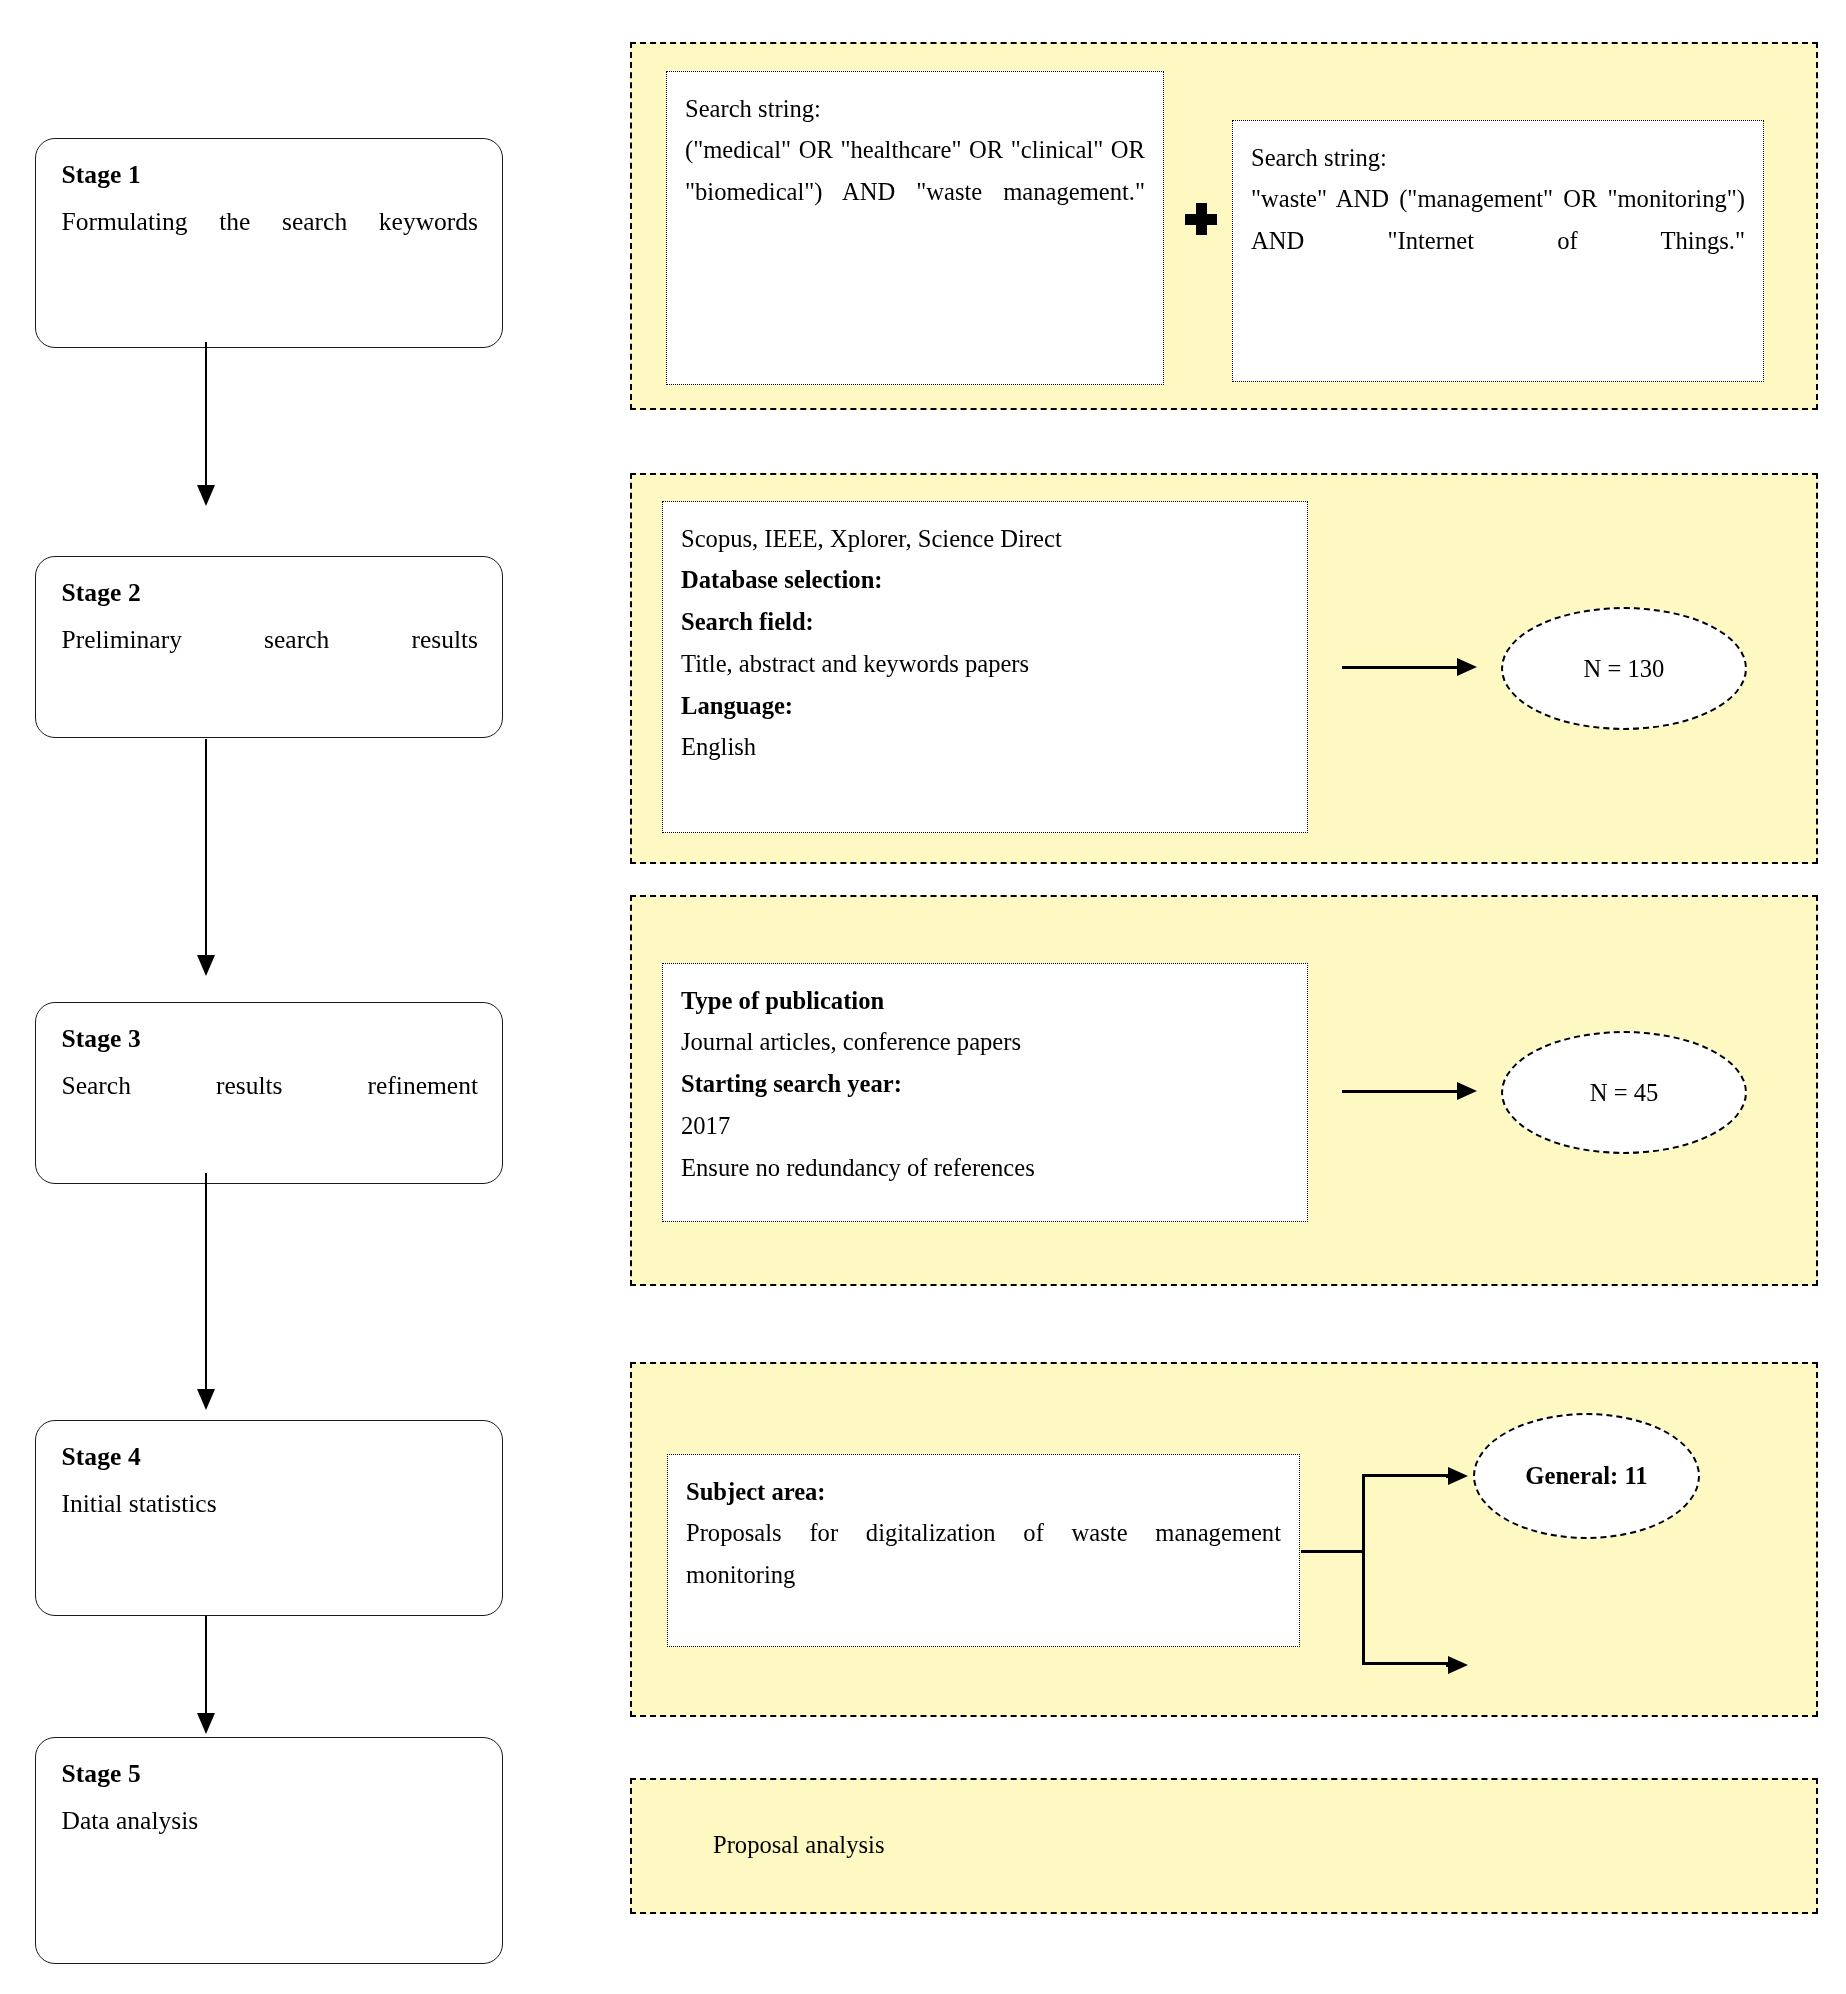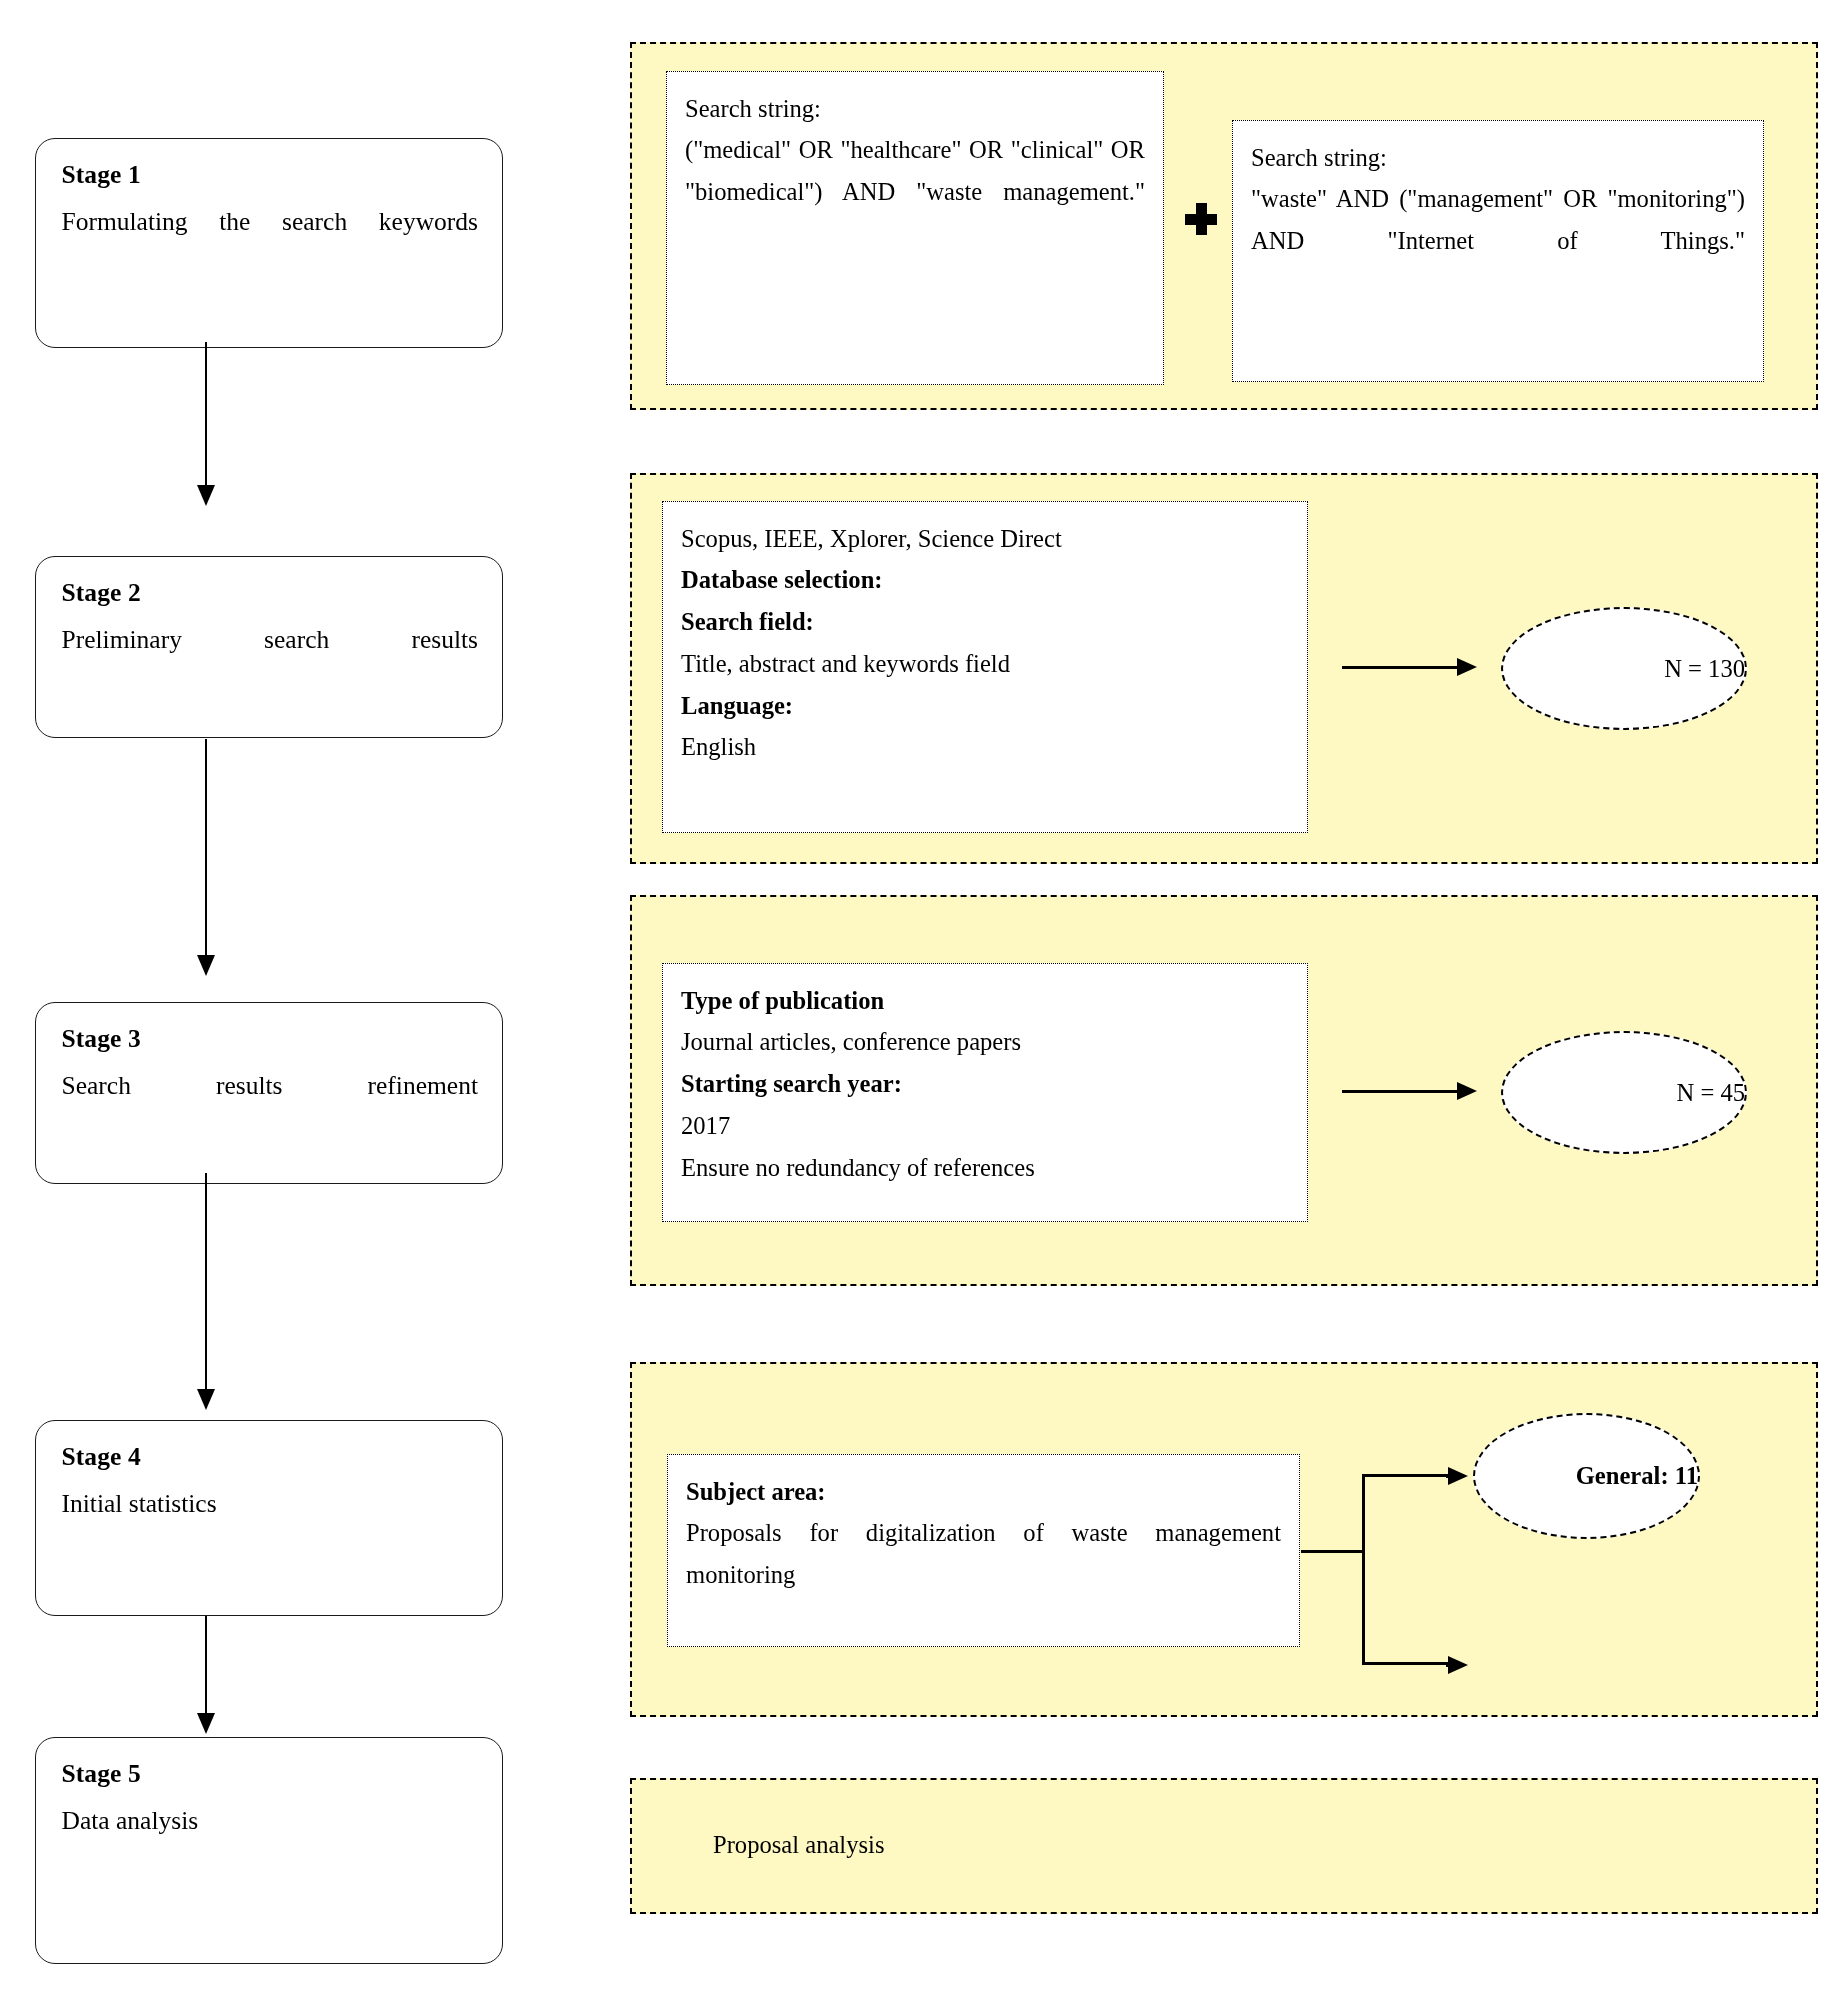--- a/index.html
+++ b/index.html
@@ -109,21 +109,21 @@
 
   
   .ellipse {
     position: absolute;
     box-sizing: border-box;
     border: 2.3px dashed #000000;
     border-radius: 50%;
     background: #ffffff;
     display: flex;
     align-items: center;
-    justify-content: flex-end;
+    justify-content: center;
   }
   .ellipse span {
     font-size: 24.6px;
     white-space: nowrap;
   }
 
   
   .h-arrow { position: absolute; }
   .h-arrow .shaft {
     position: absolute;
@@ -211,21 +211,21 @@
       <div class="line just">"waste" AND ("management" OR "monitoring") AND "Internet of Things."</div>
     </div>
   </div>
 
   <div class="panel" style="left:630px; top:473px; width:1188px; height:391px;">
 
     <div class="inner-box" style="left:30px; top:26px; width:646px; height:332px;">
       <div class="line">Scopus, IEEE, Xplorer, Science Direct</div>
       <div class="line bold">Database selection:</div>
       <div class="line bold">Search field:</div>
-      <div class="line">Title, abstract and keywords field</div>
+      <div class="line">Title, abstract and keywords papers</div>
       <div class="line bold">Language:</div>
       <div class="line">English</div>
     </div>
 
     <div class="h-arrow" style="left:710px; top:191px; width:136px; height:2.7px;">
       <div class="shaft" style="width:116px;"></div>
       <div class="head" style="left:115px;"></div>
     </div>
 
     <div class="ellipse" style="left:869px; top:132px; width:246px; height:123px;">

